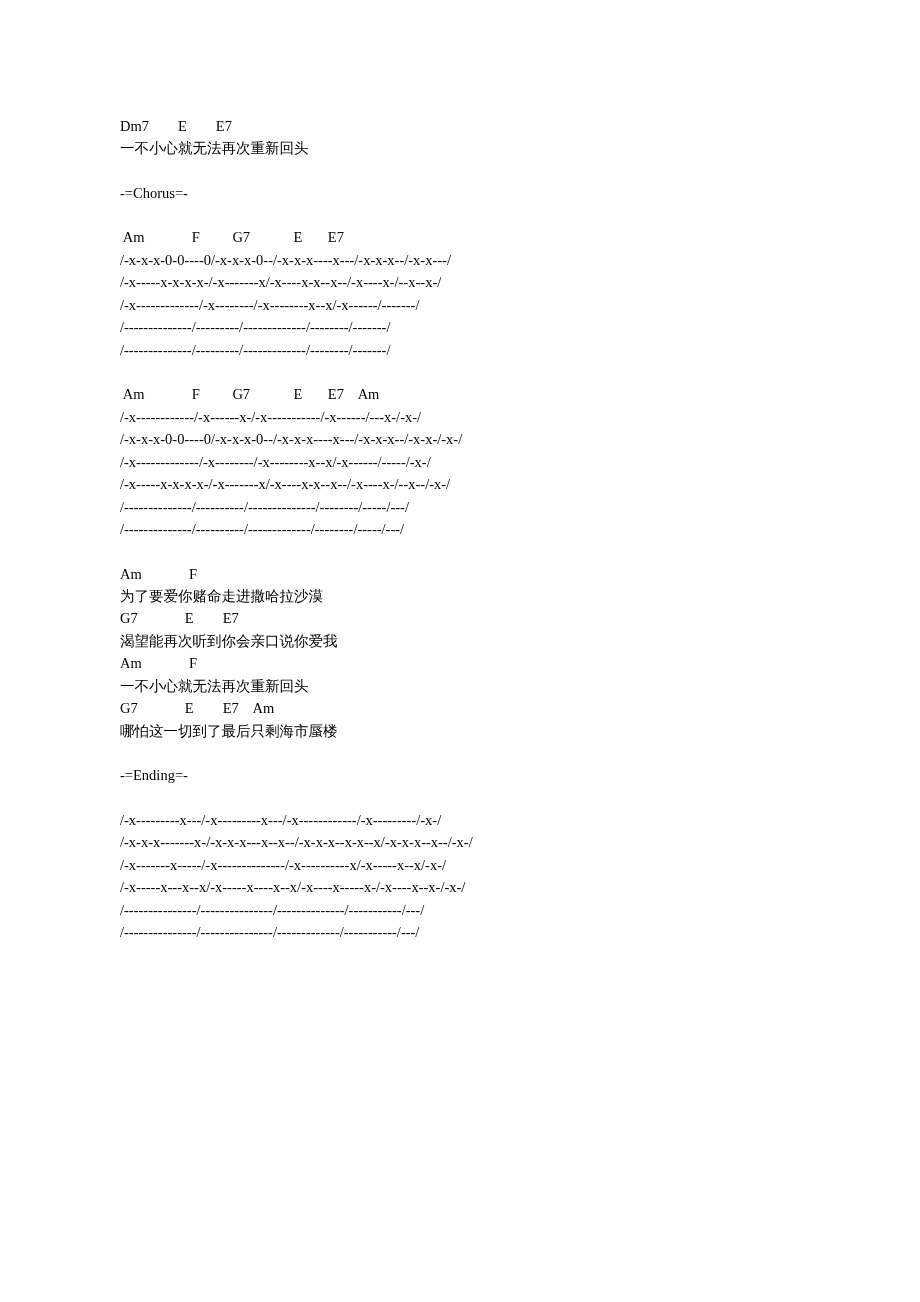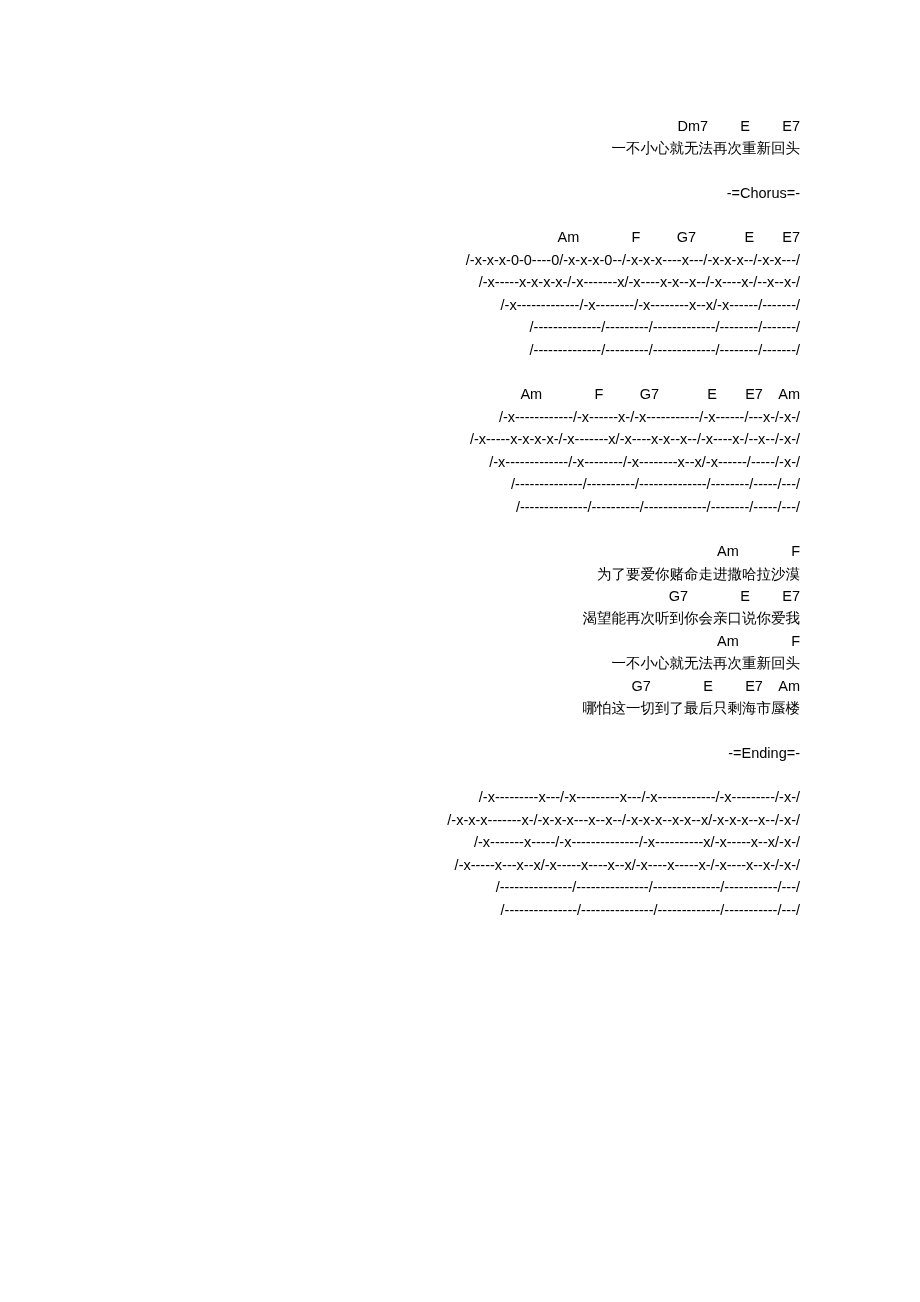--- a/index.html
+++ b/index.html
@@ -12,22 +12,21 @@
       height: 1302px;
       background: #ffffff;
       padding: 115px 120px 0 120px;
       font-family: "SimSun", "宋体", monospace;
       font-size: 14.5px;
       line-height: 1.55;
       color: #000;
     }
     .block {
       white-space: pre;
-      font-family: Liberation Sans, sans-serif;
-      text-align: right;
+      font-family: Liberation Serif, serif;
     }
     .section {
       margin-bottom: 22px;
     }
   </style>
 </head>
 <body>
 
 <div class="section">
   <div class="block">Dm7        E        E7</div>
@@ -43,22 +42,23 @@
   <div class="block">/-x-x-x-0-0----0/-x-x-x-0--/-x-x-x----x---/-x-x-x--/-x-x---/</div>
   <div class="block">/-x-----x-x-x-x-/-x-------x/-x----x-x--x--/-x----x-/--x--x-/</div>
   <div class="block">/-x-------------/-x--------/-x--------x--x/-x------/-------/</div>
   <div class="block">/--------------/---------/-------------/--------/-------/</div>
   <div class="block">/--------------/---------/-------------/--------/-------/</div>
 </div>
 
 <div class="section">
   <div class="block"> Am             F         G7            E       E7    Am</div>
   <div class="block">/-x------------/-x------x-/-x-----------/-x------/---x-/-x-/</div>
+  <div class="block">/-x-x-x-0-0----0/-x-x-x-0--/-x-x-x----x---/-x-x-x--/-x-x-/-x-/</div>
+  <div class="block">/-x-------------/-x--------/-x--------x--x/-x------/-----/-x-/</div>
   <div class="block">/-x-----x-x-x-x-/-x-------x/-x----x-x--x--/-x----x-/--x--/-x-/</div>
-  <div class="block">/-x-------------/-x--------/-x--------x--x/-x------/-----/-x-/</div>
   <div class="block">/--------------/----------/--------------/--------/-----/---/</div>
   <div class="block">/--------------/----------/-------------/--------/-----/---/</div>
 </div>
 
 <div class="section">
   <div class="block">Am             F</div>
   <div class="block">为了要爱你赌命走进撒哈拉沙漠</div>
   <div class="block">G7             E        E7</div>
   <div class="block">渴望能再次听到你会亲口说你爱我</div>
   <div class="block">Am             F</div>

